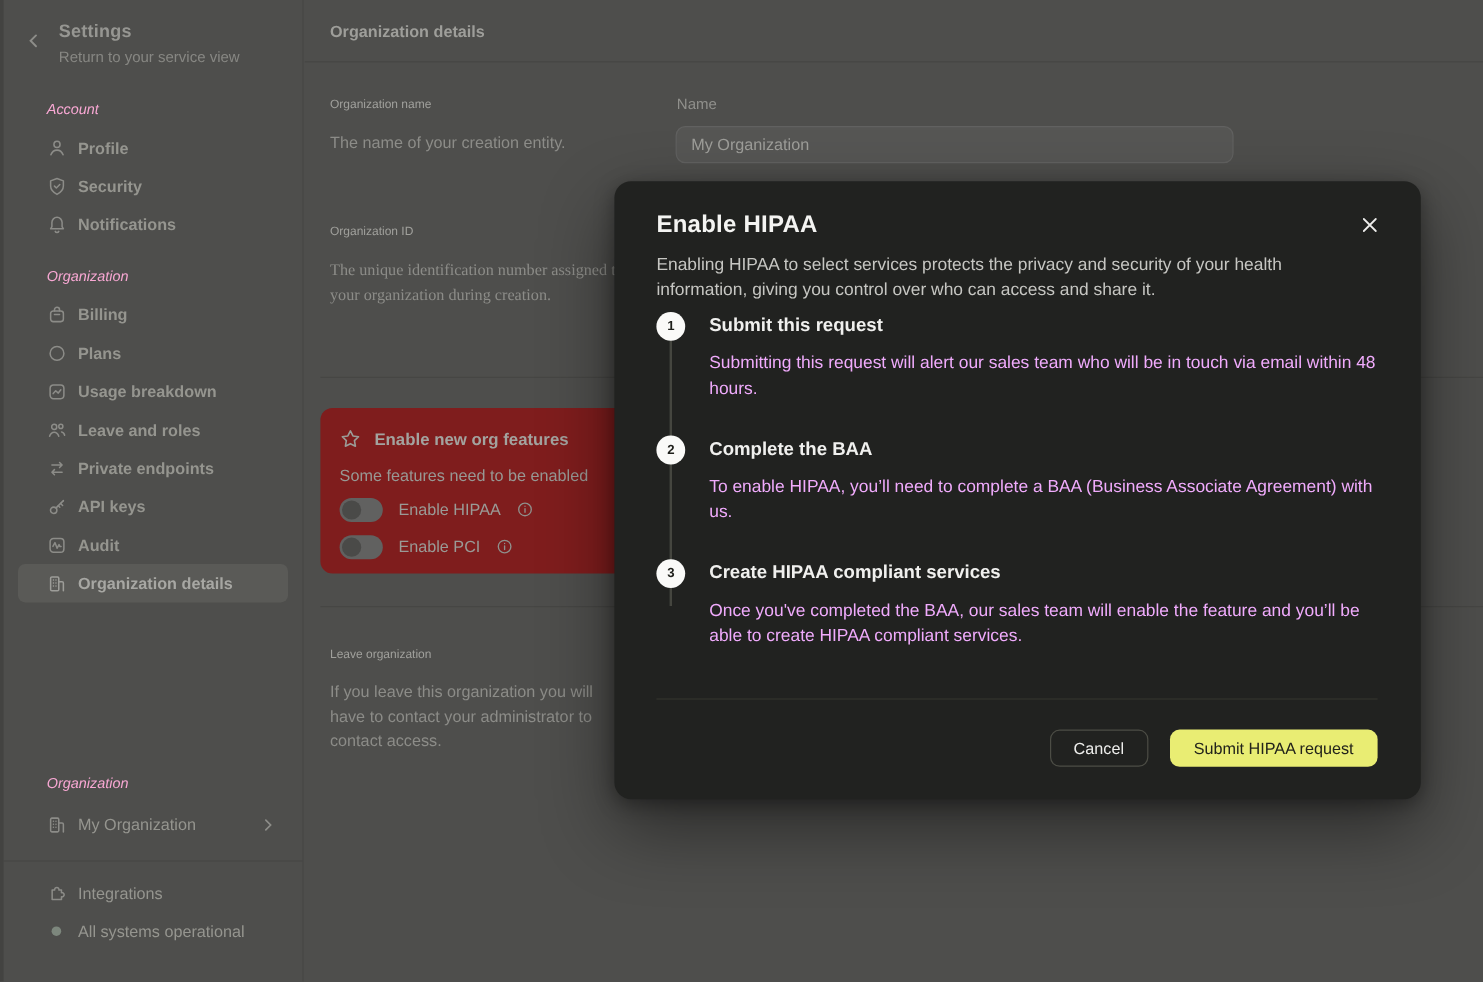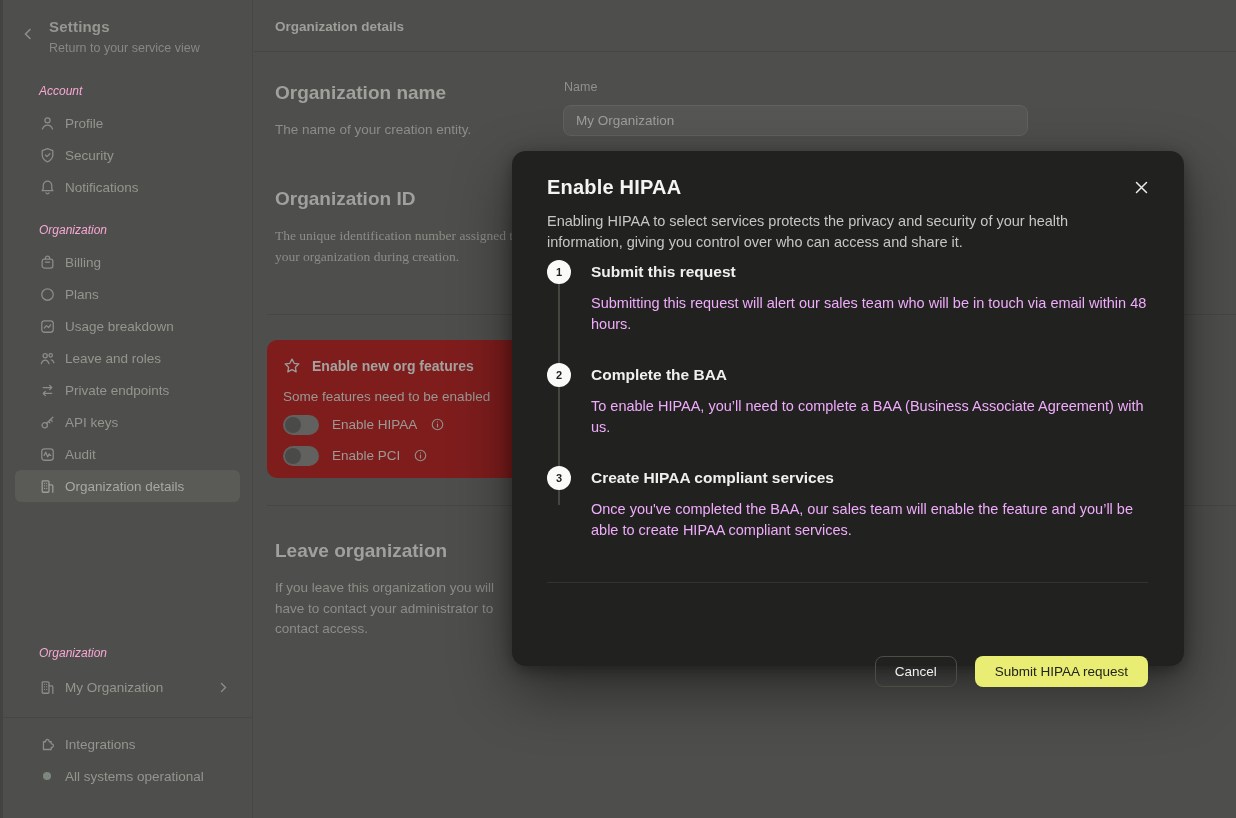--- a/index.html
+++ b/index.html
@@ -19,21 +19,21 @@
     border-left:3px solid #434341;
     border-right:1px solid #464644;
   }
   .side-header { position:relative; padding:18px 16px 0 46px; }
   .back-btn { position:absolute; left:20px; top:28px; color:#8d8d89; cursor:pointer; }
   .side-title { font-size:15px; font-weight:bold; color:#969692; letter-spacing:.2px; }
   .side-subtitle { margin-top:6px; font-size:12.5px; color:#878783; }
   .section-label { padding:0 16px 0 36px; font-size:12px; color:#f9a8d4;font-style:italic; }
   .sec-account { margin-top:29px; }
   .sec-org { margin-top:20px; }
-  .nav-group { margin-top:9px; }
+  .nav-group { margin-top:9px;font-weight:bold; }
   .side-item {
     height:32px; margin:0 12px; padding:0 12px 0 24px; border-radius:6px;
     display:flex; align-items:center; gap:9px; cursor:pointer;
     color:#95958f; font-size:13.5px;
   }
   .side-item .icn { width:17px; height:17px; flex:none; color:#8c8c88; }
   .side-item.selected { background:#5a5a57; color:#a7a7a3; }
   .side-item.selected .icn { color:#9d9d99; }
   .side-bottom { position:absolute; left:0; right:0; top:646px; }
   .org-switch { justify-content:flex-start; margin-top:11px; }
@@ -41,21 +41,21 @@
   .side-divider { margin:14px 0 0 0; border-top:1px solid #464644; }
   .footer-group { margin-top:10px; }
   .status-dot { width:8px; height:8px; border-radius:50%; background:#7d877d; margin-left:4px; margin-right:5px; flex:none; }
 
   
   .content { position:absolute; left:254px; top:0; right:0; bottom:0; }
   .content-header { position:absolute; left:0; top:0; right:0; height:52px; border-bottom:1px solid #464644; }
   .page-title { position:absolute; left:21px; top:19px; font-size:13.5px; font-weight:bold; color:#9e9e9a; }
 
   .field-label-col { position:absolute; left:21px; width:260px; }
-  .row-label { font-size:19px; font-weight:bold; color:#a0a09c; }
+  .row-label { font-size:10px; font-weight:normal; color:#a0a09c; }
   .row-desc { margin-top:16px; font-size:13.5px; line-height:20.5px; color:#8c8c88; }
 
   .name-label { position:absolute; left:310px; top:80px; font-size:12.5px; color:#90908c; }
   .name-input {
     position:absolute; left:309px; top:105px; width:465px; height:31px;
     background:#565654; border:1px solid #616160; border-radius:8px;
     color:#9e9e9a; font-size:13.5px; padding:0 12px;
     font-family:"Liberation Sans", sans-serif; outline:none;
   }
   .hdiv { position:absolute; left:13px; right:-1px; border-top:1px solid #464644; }
@@ -97,21 +97,21 @@
     color:#1f201b; font-size:11px; font-weight:bold;
     display:flex; align-items:center; justify-content:center;
   }
   .step-title { font-size:15.5px; font-weight:bold; color:#f0f0ee; line-height:24px; }
   .step-desc { margin-top:9px; font-size:14.5px; line-height:21px; color:#f0abfc; max-width:562px; }
   .modal-divider { border:none; border-top:1px solid #33342e; margin-top:13px; }
   .modal-footer { display:flex; justify-content:flex-end; align-items:center; gap:18px; margin-top:25px; }
   .btn {
     height:31px; border-radius:8px; font-size:13.5px; cursor:pointer;
     font-family:"Liberation Sans", sans-serif;
-    display:flex; align-items:center; justify-content:center;margin-top:48px;
+    display:flex; align-items:center; justify-content:center;
   }
   .btn-cancel { padding:0 19px; background:transparent; border:1px solid #4c4d45; color:#eeeeec; }
   .btn-submit { padding:0 20px; background:#e9ed73; border:none; color:#22231b; font-weight:normal; }
 </style>
 </head>
 <body>
 
 <aside class="sidebar">
   <div class="side-header">
     <span class="back-btn">

